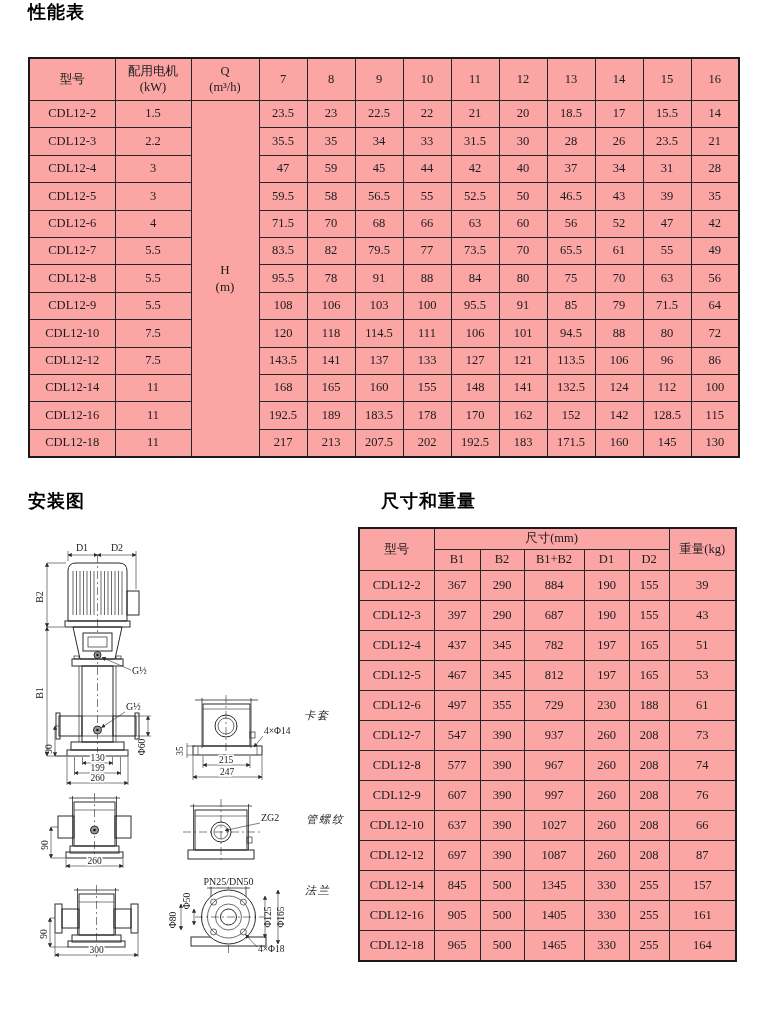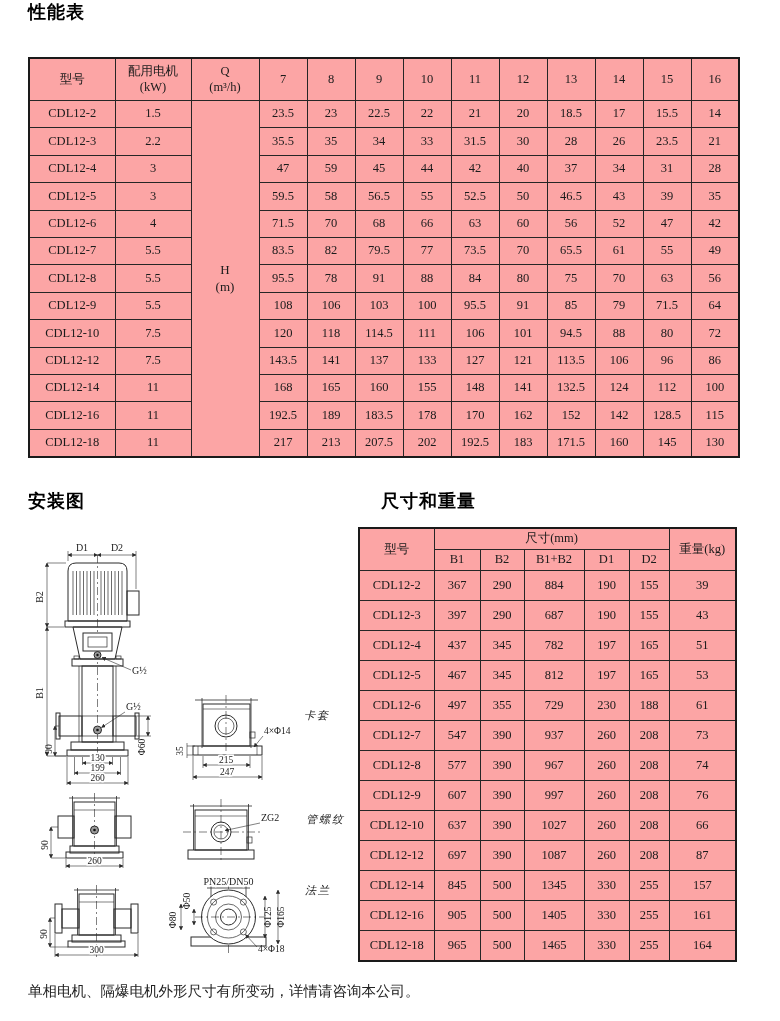--- a/index.html
+++ b/index.html
@@ -590,14 +590,13 @@
       <line x1="240" y1="383" x2="240" y2="425" stroke-width="0.6" marker-start="url(#arw)" marker-end="url(#arw)"></line>
       <text class="dim" x="246" y="404" text-anchor="middle" transform="rotate(-90 246 404)" stroke="none">Φ125</text>
       <line x1="253" y1="377" x2="253" y2="431" stroke-width="0.6" marker-start="url(#arw)" marker-end="url(#arw)"></line>
       <text class="dim" x="259" y="404" text-anchor="middle" transform="rotate(-90 259 404)" stroke="none">Φ165</text>
       <text class="dim" x="233" y="439" stroke="none">4×Φ18</text>
       <line x1="232" y1="434" x2="220.5" y2="421.5" stroke-width="0.6" marker-end="url(#arw)"></line>
       <text class="cap" x="280" y="381" stroke="none">法兰</text>
     </g>
   </svg>
 
-  <div id="footer-note">单相电机、隔爆电机外形尺寸有所变动，详情请咨询本公司。</div>
 </div>
 
 </body></html>

